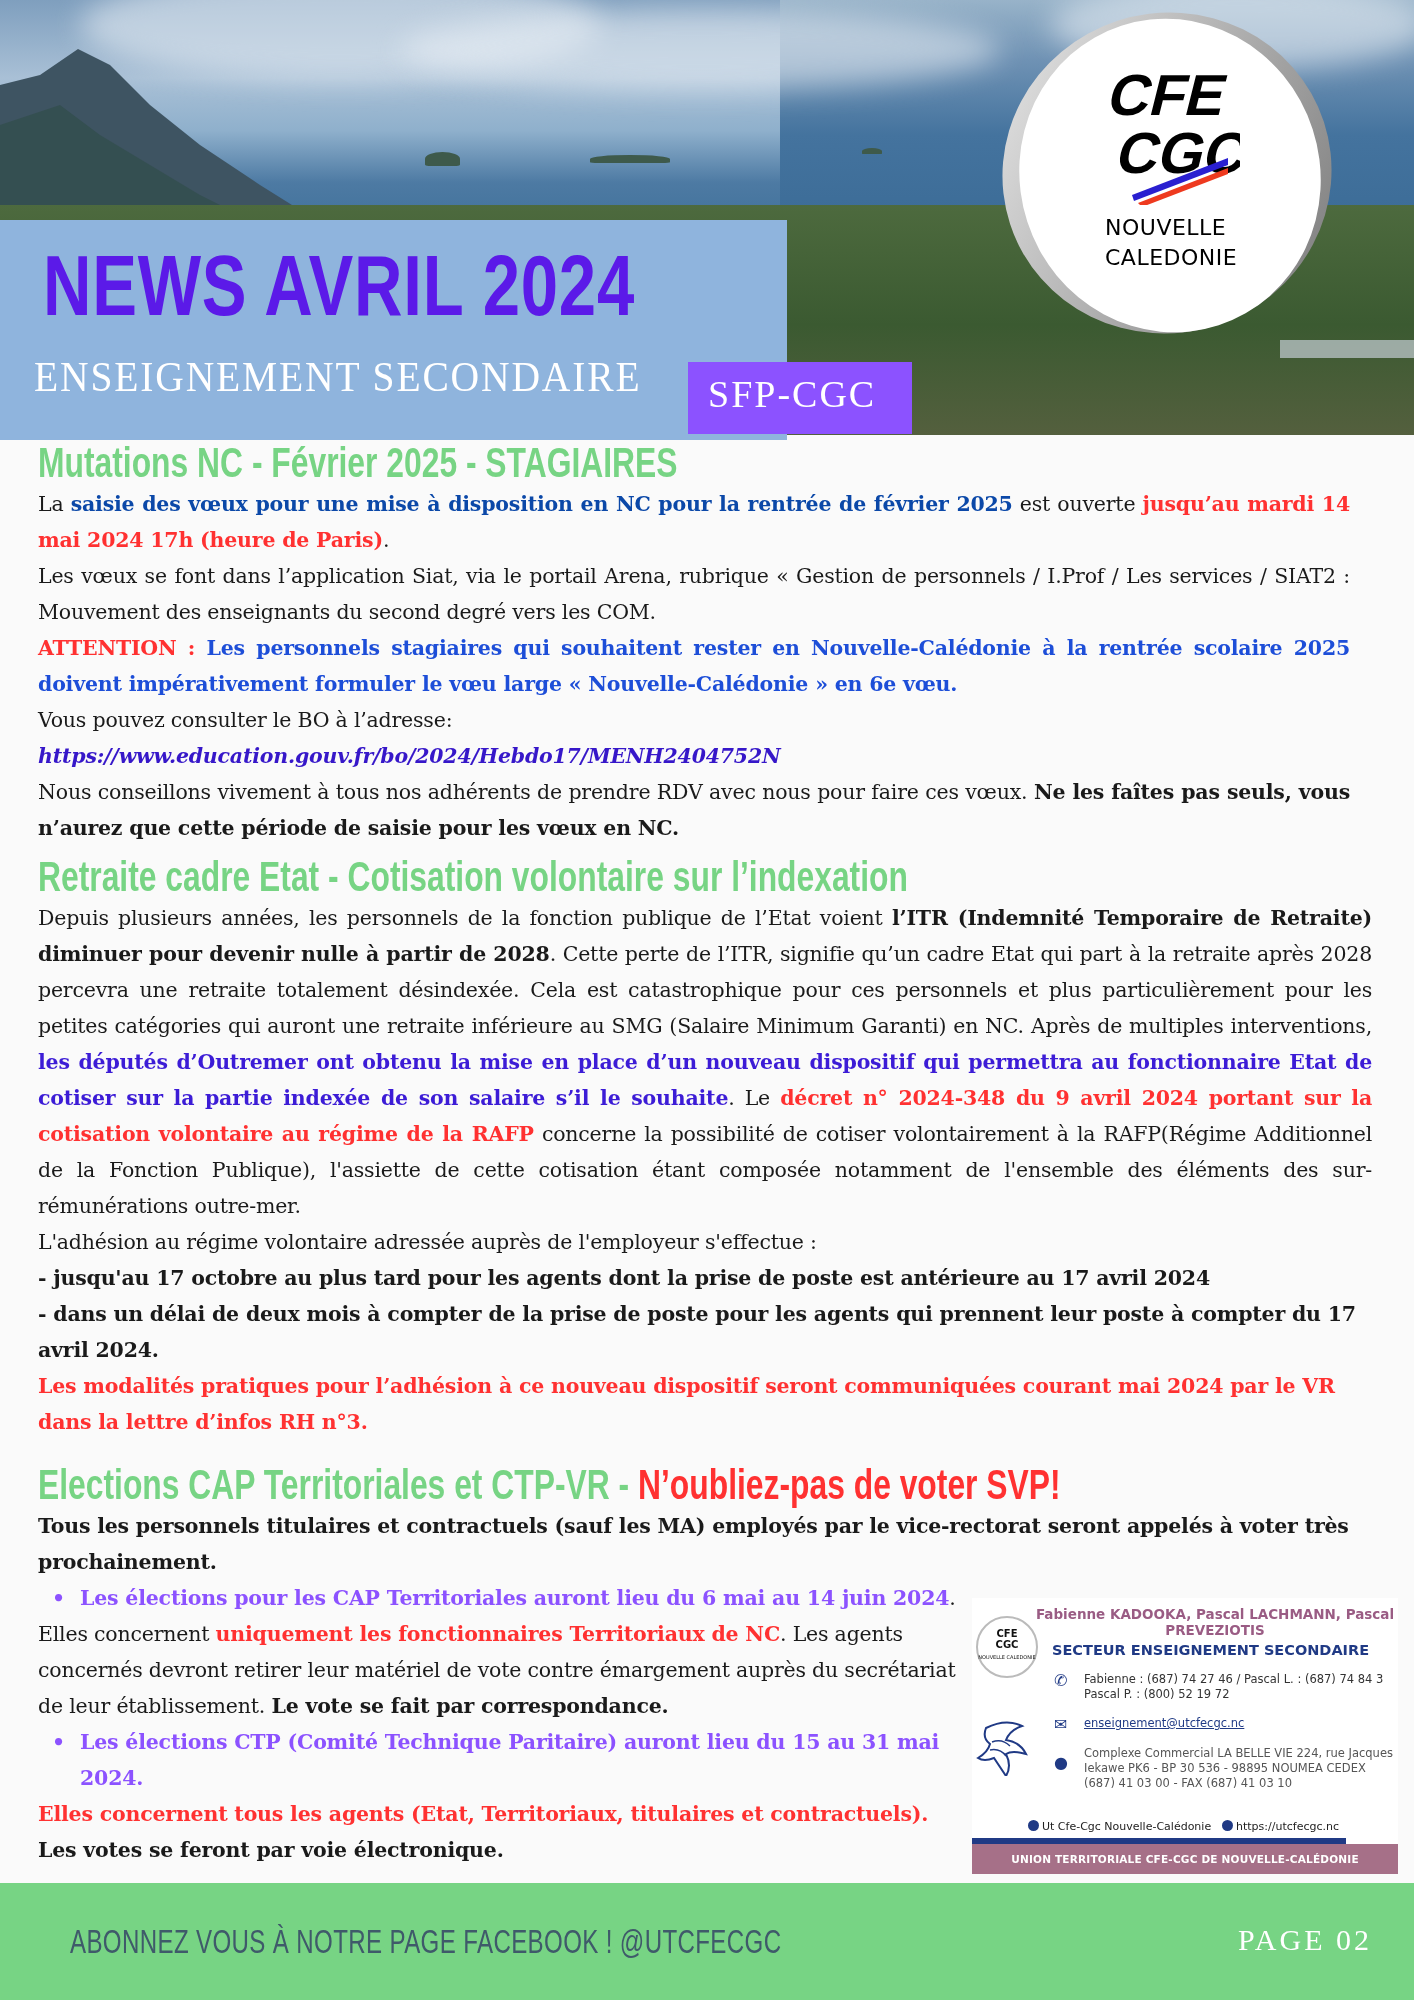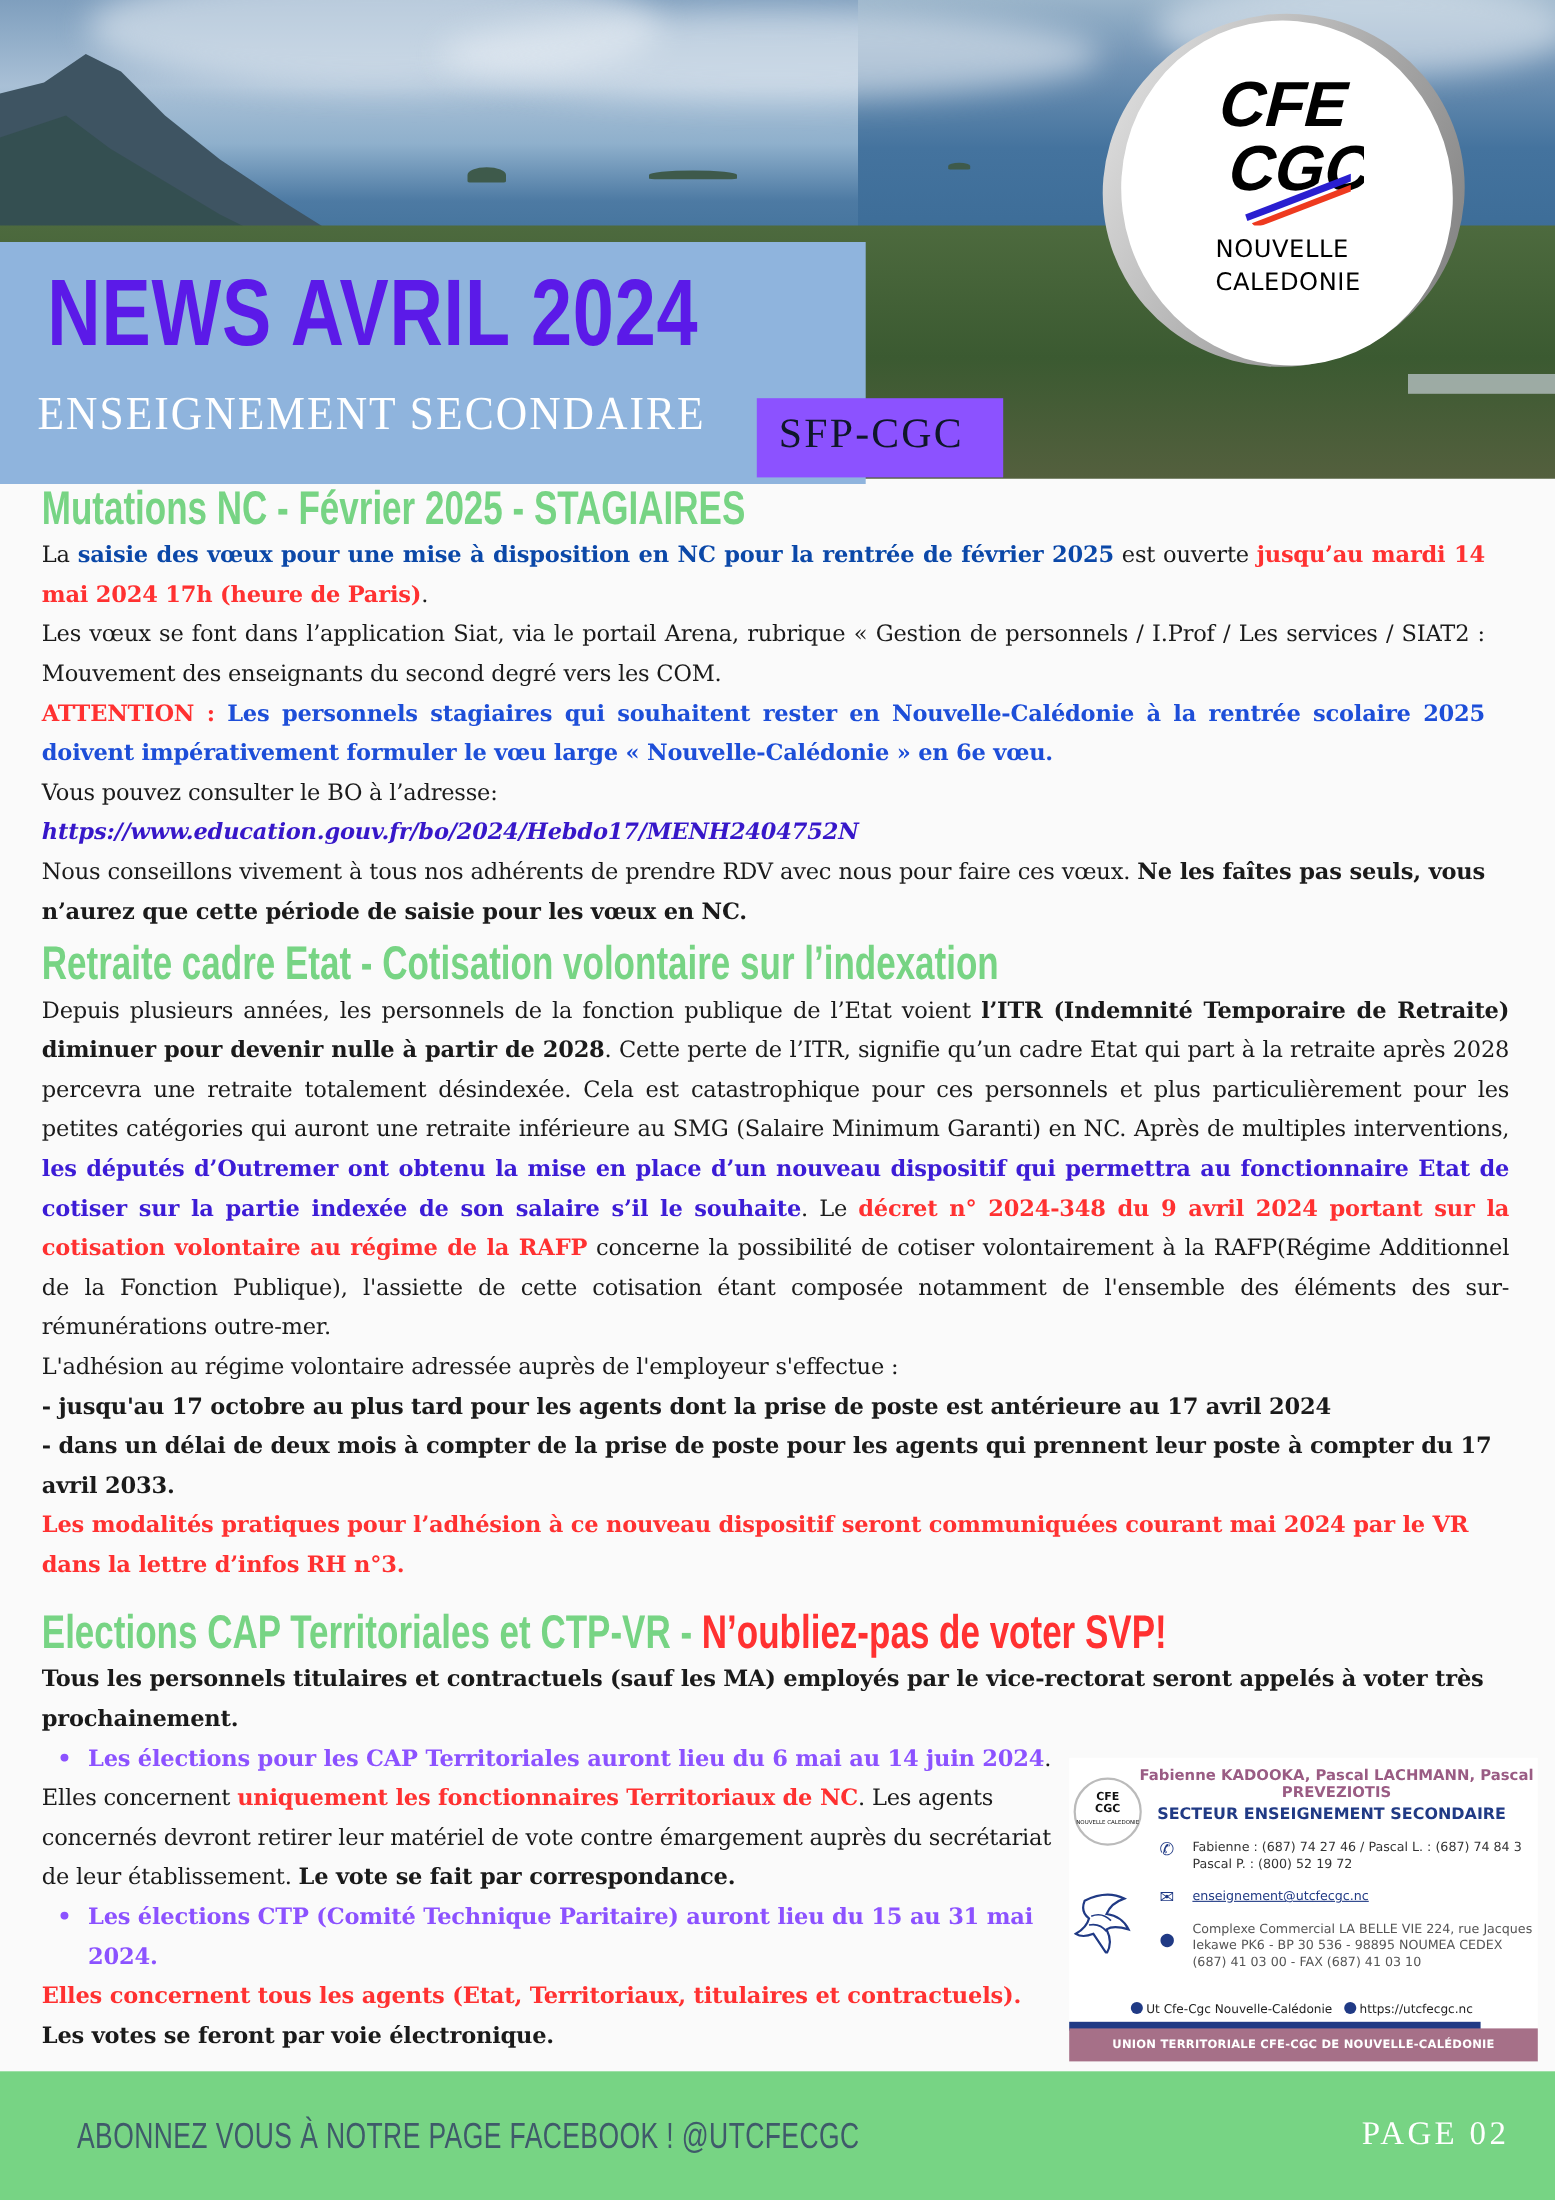--- a/index.html
+++ b/index.html
@@ -17,21 +17,21 @@
   .hero .sea-strip { position: absolute; left: 780px; top: 0; width: 634px; height: 300px;
     background: linear-gradient(180deg, #98b3c9 0%, #6f92b4 20%, #44739e 45%, #3d6d98 70%, #4f7b9a 100%); }
   .hero .town { position: absolute; left: 1280px; top: 340px; width: 134px; height: 18px; background: #c5cdd4; opacity: .7; }
 
   .title-panel { position: absolute; left: 0; top: 220px; width: 787px; height: 220px; background: #8fb4dd; }
   .main-title { position: absolute; left: 43px; top: 236px; font-family: "Liberation Sans", sans-serif; font-weight: 700;
     font-size: 86px; letter-spacing: 1px; color: #5b1ae8; transform: scaleX(0.78); transform-origin: left top; white-space: nowrap; }
   .subtitle { position: absolute; left: 34px; top: 352px; font-family: "Liberation Serif", serif; font-size: 43px;
     letter-spacing: 2px; color: #ffffff; white-space: nowrap; transform: scaleX(0.92); transform-origin: left top; }
   .badge { position: absolute; left: 688px; top: 362px; width: 224px; height: 72px; background: #8c52ff;
-    color: #0f172a; font-family: "Liberation Serif", serif; font-size: 38px; letter-spacing: 2px; padding: 10px 0 0 20px; }
+    color: #ffffff; font-family: "Liberation Serif", serif; font-size: 38px; letter-spacing: 2px; padding: 10px 0 0 20px; }
 
   .logo-disc { position: absolute; left: 1002px; top: 13px; width: 330px; height: 320px; border-radius: 50%;
     background: linear-gradient(135deg, #e9e9e9 0%, #a9a9a9 55%, #777 100%); transform: rotate(-18deg); }
   .logo-face { position: absolute; left: 1020px; top: 18px; width: 300px; height: 315px; border-radius: 50%;
     background: #ffffff; transform: rotate(-18deg); }
   .logo-mark { position: absolute; left: 1090px; top: 55px; width: 150px; height: 150px; }
   .logo-text { position: absolute; left: 1105px; top: 213px; font-family: "DejaVu Sans", sans-serif; font-size: 22px;
     line-height: 30px; color: #000000; letter-spacing: 0.5px; text-align: left; }
 
   
@@ -138,21 +138,21 @@
     </p>
   </section>
 
   <section class="sec2">
     <div class="h2">Retraite cadre Etat - Cotisation volontaire sur l’indexation</div>
     <p class="p justify">
       <span>Depuis plusieurs années, les personnels de la fonction publique de l’Etat voient </span><span class="b">l’ITR (Indemnité Temporaire de Retraite) diminuer pour devenir nulle à partir de 2028</span><span>. Cette perte de l’ITR, signifie qu’un cadre Etat qui part à la retraite après 2028 percevra une retraite totalement désindexée.  Cela est catastrophique pour ces personnels et plus particulièrement pour les petites catégories qui auront une retraite inférieure au SMG (Salaire Minimum Garanti) en NC. Après de multiples interventions, </span><span class="indigo">les députés d’Outremer ont obtenu la mise en place d’un nouveau dispositif qui permettra au fonctionnaire Etat de cotiser sur la partie indexée de son salaire s’il le souhaite</span><span>. Le </span><span class="red">décret n° 2024-348 du 9 avril 2024 portant sur la cotisation volontaire au régime de la RAFP</span><span> concerne la possibilité de cotiser volontairement à la RAFP(Régime Additionnel de la Fonction Publique), l'assiette de cette cotisation étant composée notamment de l'ensemble des éléments des sur-rémunérations outre-mer.</span>
     </p>
     <p class="p"> L'adhésion au régime volontaire adressée auprès de l'employeur s'effectue :</p>
     <p class="p b"> - jusqu'au 17 octobre au plus tard pour les agents dont la prise de poste est antérieure au 17 avril 2024</p>
-    <p class="p b"> - dans un délai de deux mois à compter de la prise de poste pour les agents qui prennent leur poste à compter du 17 avril 2033.</p>
+    <p class="p b"> - dans un délai de deux mois à compter de la prise de poste pour les agents qui prennent leur poste à compter du 17 avril 2024.</p>
     <p class="p red">Les modalités pratiques pour l’adhésion à ce nouveau dispositif seront communiquées courant mai 2024 par le VR dans la lettre d’infos RH n°3.</p>
   </section>
 
   <section class="sec3">
     <div class="h2"><span>Elections CAP Territoriales et CTP-VR - </span><span class="alert">N’oubliez-pas de voter SVP!</span></div>
     <p class="p b" style="width:1338px;">Tous les personnels titulaires et contractuels (sauf les MA) employés par le vice-rectorat seront appelés à voter très prochainement.</p>
     <p class="p bullet"><span class="violet">Les élections pour les CAP Territoriales auront lieu du 6 mai au 14 juin 2024</span><span>.</span></p>
     <p class="p narrow">
       <span>Elles concernent </span><span class="red">uniquement les fonctionnaires Territoriaux de NC</span><span>. Les agents  concernés devront retirer leur matériel de vote contre émargement auprès du secrétariat de leur établissement. </span><span class="b">Le vote se fait par correspondance.</span>
     </p>

